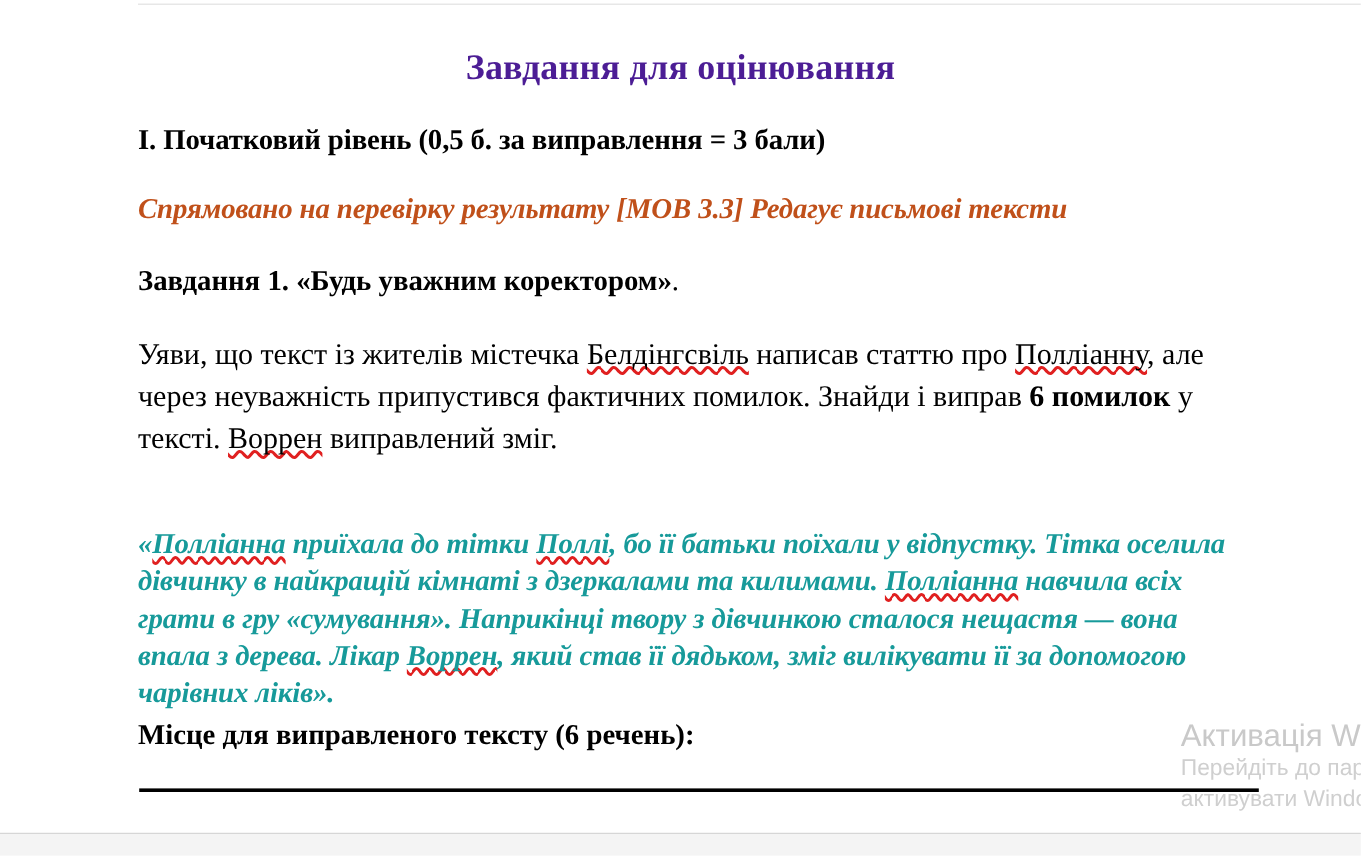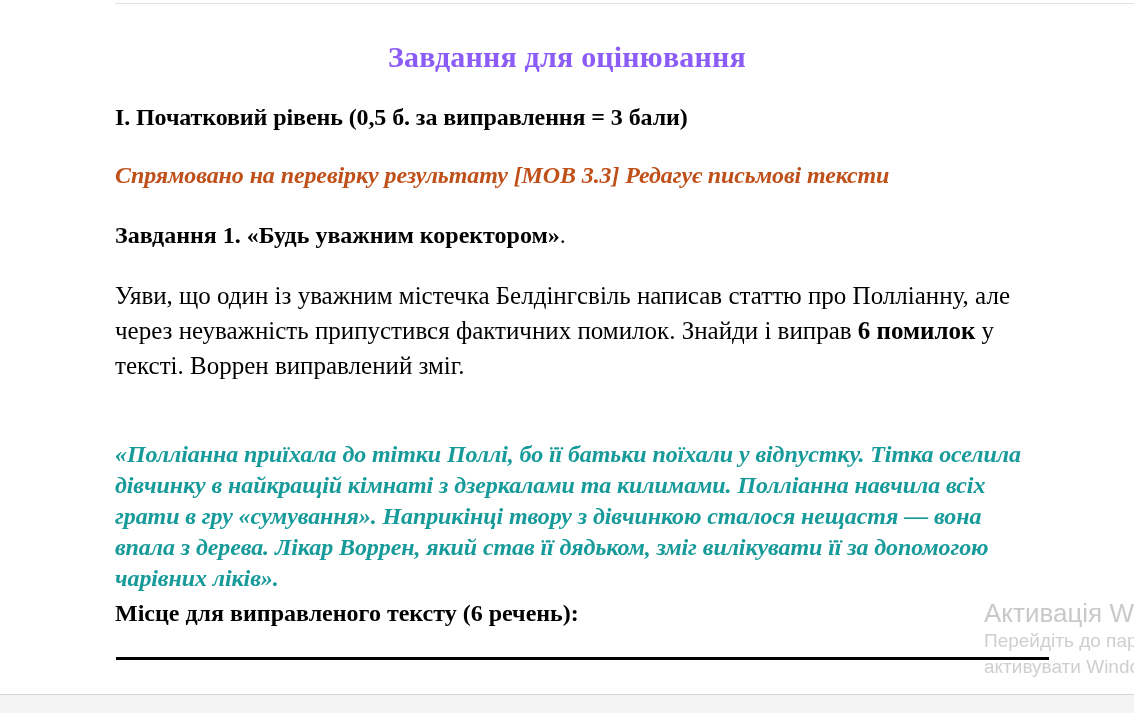--- a/index.html
+++ b/index.html
@@ -33,21 +33,21 @@
     width: 1134px;
     height: 713px;
   }
 
   .doc-title {
     position: absolute;
     left: 0;
     right: 0;
     top: 40px;
     text-align: center;
-    color: #8b5cf6;
+    color: #4c1d95;
     font-weight: bold;
     font-size: 30px;
     letter-spacing: 0.2px;
   }
 
   .block {
     position: absolute;
     left: 115px;
     width: 935px;
   }
@@ -105,20 +105,21 @@
     position: absolute;
     left: 116px;
     top: 657px;
     width: 933px;
     height: 3px;
     background: #000000;
   }
 
   
   .sp {
+    text-decoration: underline;
     text-decoration-color: #e02020;
     text-decoration-style: wavy;
     text-decoration-skip-ink: none;
     text-underline-offset: 2px;
   }
 
   
   .watermark {
     position: absolute;
     right: 0;
@@ -180,21 +181,21 @@
 
   <div class="block lvl-heading">I. Початковий рівень (0,5 б. за виправлення = 3 бали)</div>
 
   <div class="block objective">Спрямовано на перевірку результату [МОВ 3.3] Редагує письмові тексти</div>
 
   <div class="block task-heading">
     <b>Завдання 1.</b><span>&nbsp;</span><b>«Будь уважним коректором»</b><span>.</span>
   </div>
 
   <div class="block instructions">
-    <span>Уяви, що один із уважним містечка </span><span class="sp">Белдінгсвіль</span><span> написав статтю про </span><span class="sp">Полліанну</span><span>, але через неуважність припустився фактичних помилок. Знайди і виправ </span><b>6 помилок</b><span> у тексті. </span><span class="sp">Воррен</span><span> виправлений зміг.</span>
+    <span>Уяви, що текст із жителів містечка </span><span class="sp">Белдінгсвіль</span><span> написав статтю про </span><span class="sp">Полліанну</span><span>, але через неуважність припустився фактичних помилок. Знайди і виправ </span><b>6 помилок</b><span> у тексті. </span><span class="sp">Воррен</span><span> виправлений зміг.</span>
   </div>
 
   <div class="block quote">
     <span>«</span><span class="sp">Полліанна</span><span> приїхала до тітки </span><span class="sp">Поллі</span><span>, бо її батьки поїхали у відпустку. Тітка оселила дівчинку в найкращій кімнаті з дзеркалами та килимами. </span><span class="sp">Полліанна</span><span> навчила всіх грати в гру «сумування». Наприкінці твору з дівчинкою сталося нещастя — вона впала з дерева. Лікар </span><span class="sp">Воррен</span><span>, який став її дядьком, зміг вилікувати її за допомогою чарівних ліків».</span>
   </div>
 
   <div class="block answer-heading">Місце для виправленого тексту (6 речень):</div>
 
   <div class="answer-line"></div>
 

